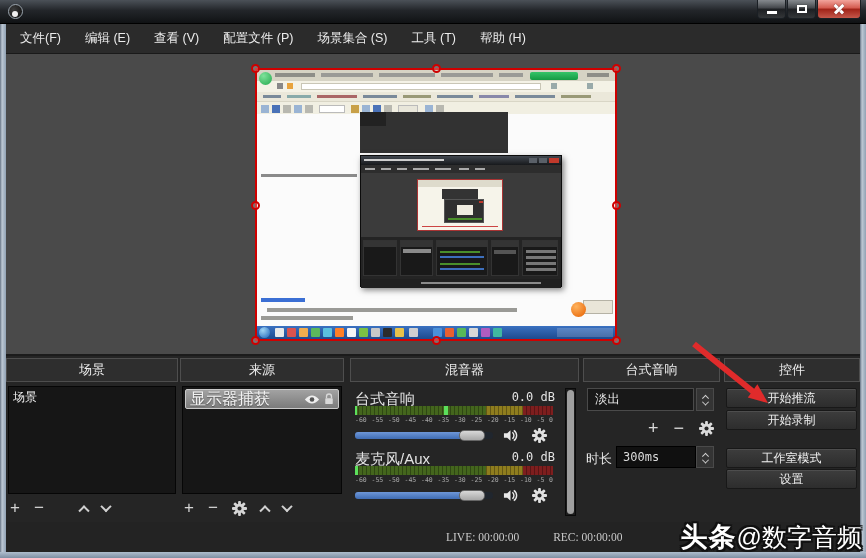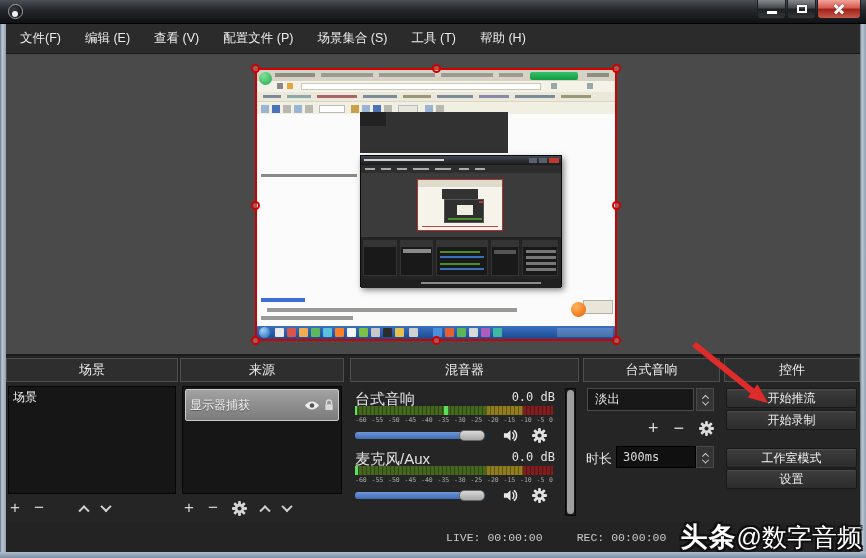--- a/index.html
+++ b/index.html
@@ -76,23 +76,23 @@
   .ptool{position:absolute;left:4px;top:140px;right:2px;height:20px;display:flex;align-items:center;gap:14px;
          font-size:17px;color:#d5d5d5;}
   .chev{width:8px;height:8px;border-left:2px solid #d0d0d0;border-top:2px solid #d0d0d0;display:inline-block;}
   .chev.up{transform:rotate(45deg) translate(2px,2px);} .chev.dn{transform:rotate(225deg) translate(1px,1px);}
   .gear16{width:15px;height:15px;}
 
   #p-scenes{left:0;width:172px;} #p-sources{left:174px;width:164px;}
   #p-mixer{left:344px;width:229px;} #p-trans{left:577px;width:137px;} #p-ctrl{left:718px;width:136px;}
 
   #scene-item{position:absolute;left:4px;top:2px;font-size:12px;color:#efefef;}
-  #source-item{position:absolute;left:2px;top:2px;right:2px;height:32px;border-radius:2px;
+  #source-item{position:absolute;left:2px;top:2px;right:2px;height:20px;border-radius:2px;
         background:linear-gradient(#a2a2a2,#7b7b7b);border:1px solid #c9c9c9;display:flex;align-items:center;
-        padding:4px 4px;font-size:12px;color:#f2f2f2;text-shadow:0 1px 1px rgba(0,0,0,.4);}
+        padding:4px 4px;font-size:16px;color:#f2f2f2;text-shadow:0 1px 1px rgba(0,0,0,.4);}
   #source-item .grow{flex:1;}
 
   
   .chname{position:absolute;left:5px;font-size:15px;color:#e3e3e3;}
   .chdb{position:absolute;right:24px;font-size:12px;color:#e3e3e3;font-family:"DejaVu Sans Mono",monospace;}
   .meter{position:absolute;left:5px;width:198px;height:9px;
          background:linear-gradient(90deg,#44661d 0%,#44661d 66%,#8f7d1e 66%,#8f7d1e 85%,#7e1e1e 85%,#7e1e1e 100%);}
   .meter:after{content:"";position:absolute;inset:0;background:repeating-linear-gradient(90deg,transparent 0 3px,rgba(0,0,0,.30) 3px 4px);}
   .peak{position:absolute;top:0;width:4px;height:9px;background:#5ce05c;z-index:2;}
   .ticks{position:absolute;left:5px;width:198px;display:flex;justify-content:space-between;
@@ -115,21 +115,21 @@
   #dur-field{position:absolute;left:33px;top:88px;width:80px;height:22px;background:#101010;border:1px solid #000;
         display:flex;align-items:center;padding-left:6px;font-size:12px;color:#dcdcdc;font-family:"DejaVu Sans Mono",monospace;}
 
   
   .cbtn{position:absolute;left:2px;width:131px;height:20px;border-radius:2px;border:1px solid #181818;
         background:linear-gradient(#3d3d3d,#2d2d2d);box-shadow:inset 0 1px 0 rgba(255,255,255,.09);
         display:flex;align-items:center;justify-content:center;font-size:12px;color:#f0f0f0;cursor:default;}
 
   
   #statusbar{left:6px;top:522px;width:854px;height:30px;background:#232323;display:flex;align-items:center;
-        font-family:Liberation Mono, monospace;font-size:11.5px;color:#c9c9c9;}
+        font-family:Liberation Serif, serif;font-size:11.5px;color:#c9c9c9;}
   #status-items{position:absolute;left:440px;display:flex;gap:34px;white-space:nowrap;}
 
   
   #watermark{left:0;top:519px;width:862px;text-align:right;font-size:25px;color:#fff;z-index:40;white-space:nowrap;
      text-shadow:-2px -2px 0 #111,2px -2px 0 #111,-2px 2px 0 #111,2px 2px 0 #111,0 2px 0 #111,0 -2px 0 #111,2px 0 0 #111,-2px 0 0 #111;}
   #watermark .brand{font-weight:bold;font-size:27px;letter-spacing:1px;}
   #arrow-svg{left:676px;top:336px;z-index:50;pointer-events:none;}
 </style>
 </head>
 <body>

